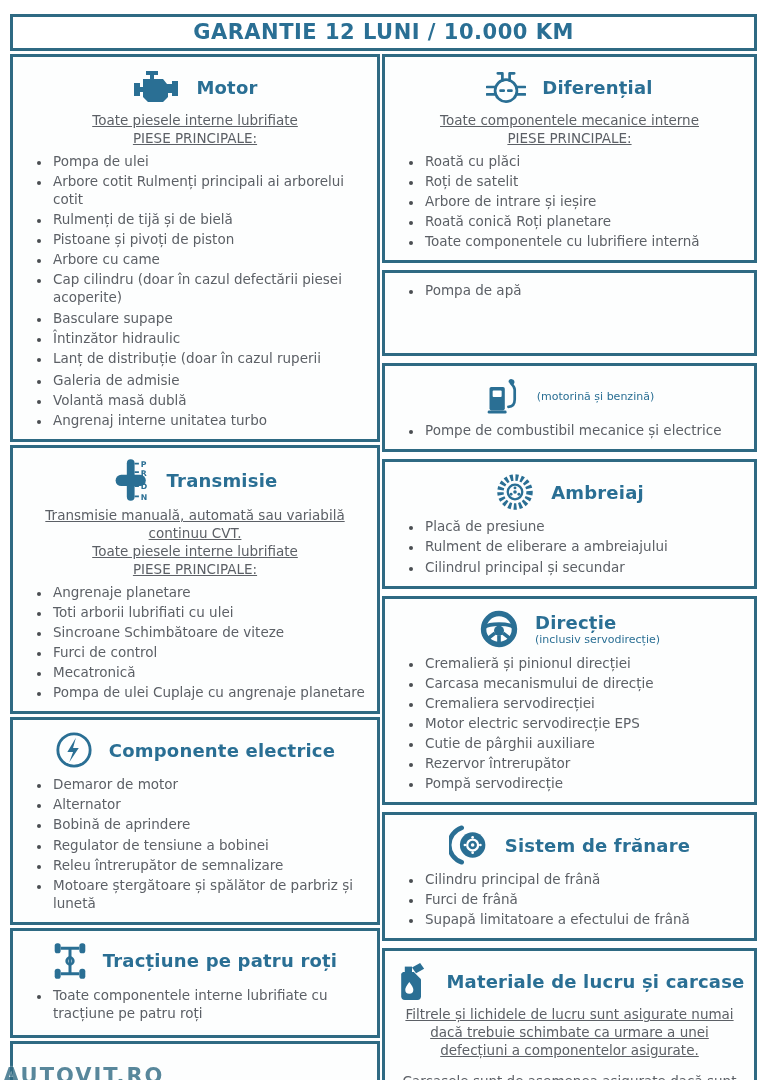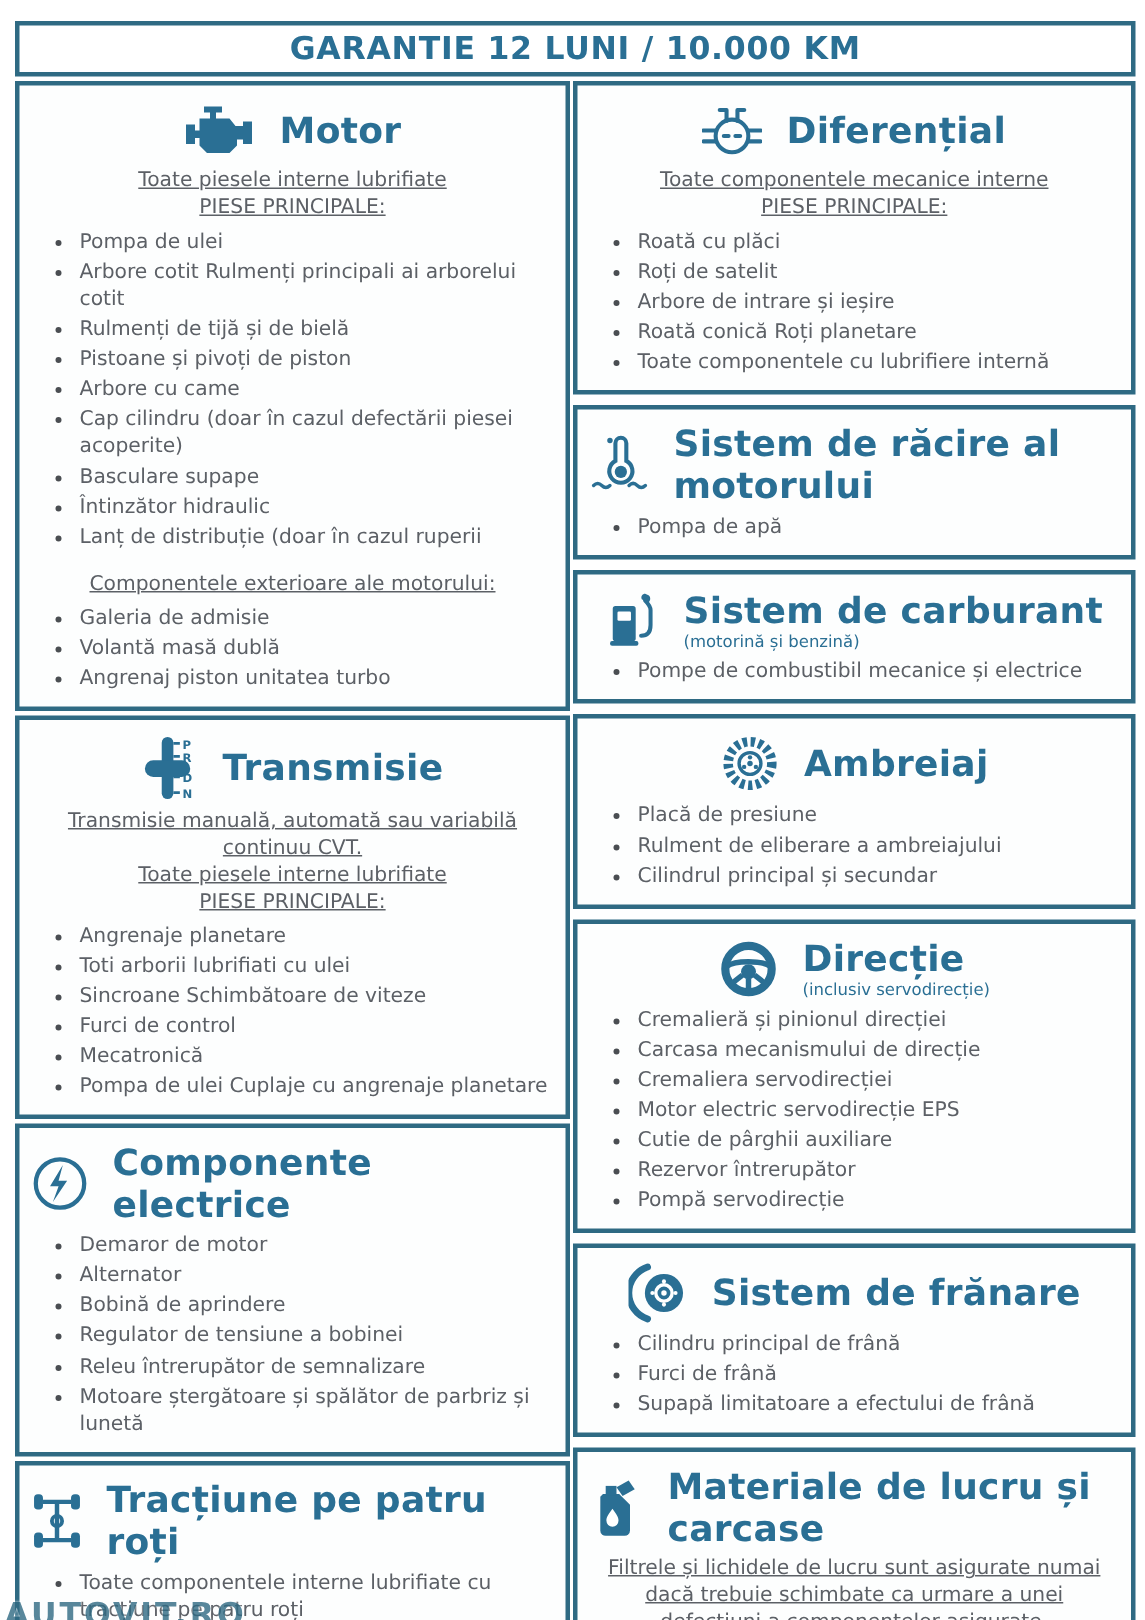--- a/index.html
+++ b/index.html
@@ -36,21 +36,21 @@
   .col-left .section{margin-top:3px;}
   .col-right .section{margin-top:7px;}
   .col-left .section:first-child,.col-right .section:first-child{margin-top:3px;}
   .sec-header{
     display:flex;align-items:center;justify-content:center;
     gap:16px;margin:4px 0 4px;min-height:42px;
   }
   .icon{color:var(--teal);display:flex;align-items:center;justify-content:center;}
   .titles{display:flex;flex-direction:column;align-items:flex-start;}
   .sec-title{
-    color:var(--teal);font-weight:bold;font-size:24px;letter-spacing:.2px;
+    color:var(--teal);font-weight:bold;font-size:18px;letter-spacing:.2px;
   }
   .sec-subtitle{
     color:var(--teal);font-weight:normal;font-size:11px;margin-top:0px;
   }
   .center-text{
     text-align:center;color:var(--body);
     font-size:13.5px;line-height:1.33;
     margin:2px 4px 4px;padding:0 4px;text-decoration:underline;
   }
   ul{
@@ -107,27 +107,24 @@
             <li>Pompa de ulei</li>
             <li>Arbore cotit Rulmenți principali ai arborelui cotit</li>
             <li>Rulmenți de tijă și de bielă</li>
             <li>Pistoane și pivoți de piston</li>
             <li>Arbore cu came</li>
             <li>Cap cilindru (doar în cazul defectării piesei acoperite)</li>
             <li>Basculare supape</li>
             <li>Întinzător hidraulic</li>
             <li>Lanț de distribuție (doar în cazul ruperii</li>
           </ul>
-          <div class="center-text">
-            <div>Componentele exterioare ale motorului:</div>
-          </div>
           <ul>
             <li>Galeria de admisie</li>
             <li>Volantă masă dublă</li>
-            <li>Angrenaj piston unitatea turbo</li>
+            <li>Angrenaj interne unitatea turbo</li>
           </ul>
         </section>
         <section class="section sec-transmisie">
           <div class="sec-header">
             <span class="icon">
               <svg width="38" height="46" viewBox="0 0 44 52" fill="currentColor">
                 <rect x="16" y="2" width="9" height="48" rx="4.5"></rect>
                 <rect x="3" y="20" width="35" height="13" rx="6.5"></rect>
                 <path d="M25 7h5M25 17h5M25 33h5M25 45h5" stroke="currentColor" stroke-width="2"></path>
                 <g font-size="9" font-weight="bold">
@@ -218,50 +215,36 @@
           </div>
           <ul>
             <li>Roată cu plăci</li>
             <li>Roți de satelit</li>
             <li>Arbore de intrare și ieșire</li>
             <li>Roată conică Roți planetare</li>
             <li>Toate componentele cu lubrifiere internă</li>
           </ul>
         </section>
         <section class="section sec-racire">
-          <div class="sec-header">
-            <span class="icon">
-              <svg width="40" height="40" viewBox="0 0 44 44" fill="none" stroke="currentColor" stroke-width="3" stroke-linecap="round">
-                <path d="M19 6a4 4 0 0 1 8 0v13a8.5 8.5 0 1 1-8 0z"></path>
-                <circle cx="23" cy="27" r="4.5" fill="currentColor" stroke="none"></circle>
-                <path d="M3 37q3-3 6 0t6 0M29 37q3-3 6 0t6 0" stroke-width="2.5"></path>
-                <circle cx="15" cy="4" r="2" fill="currentColor" stroke="none"></circle>
-              </svg>
-            </span>
-            <span class="titles">
-              <span class="sec-title">Sistem de răcire al motorului</span>
-            </span>
-          </div>
           <ul>
             <li>Pompa de apă</li>
           </ul>
         </section>
         <section class="section sec-carburant">
           <div class="sec-header">
             <span class="icon">
               <svg width="36" height="40" viewBox="0 0 40 44">
                 <rect x="5" y="12" width="17" height="26" rx="2" fill="currentColor"></rect>
                 <rect x="8.5" y="16" width="10" height="7" rx="1" fill="#fff"></rect>
                 <rect x="3" y="38" width="21" height="3.5" rx="1.5" fill="currentColor"></rect>
                 <path d="M26 34c5 0 7-3 7-8V15c0-3-2-5-4-7" fill="none" stroke="currentColor" stroke-width="3" stroke-linecap="round"></path>
                 <path d="M29 3c-2 0-3.5 2-2.5 4l4.5 2.5c2-1 2.5-4 .5-5.5z" fill="currentColor"></path>
               </svg>
             </span>
             <span class="titles">
-              <span class="sec-title">Sistem de carburant</span>
               <span class="sec-subtitle">(motorină și benzină)</span>
             </span>
           </div>
           <ul>
             <li>Pompe de combustibil mecanice și electrice</li>
           </ul>
         </section>
         <section class="section sec-ambreiaj">
           <div class="sec-header">
             <span class="icon">

